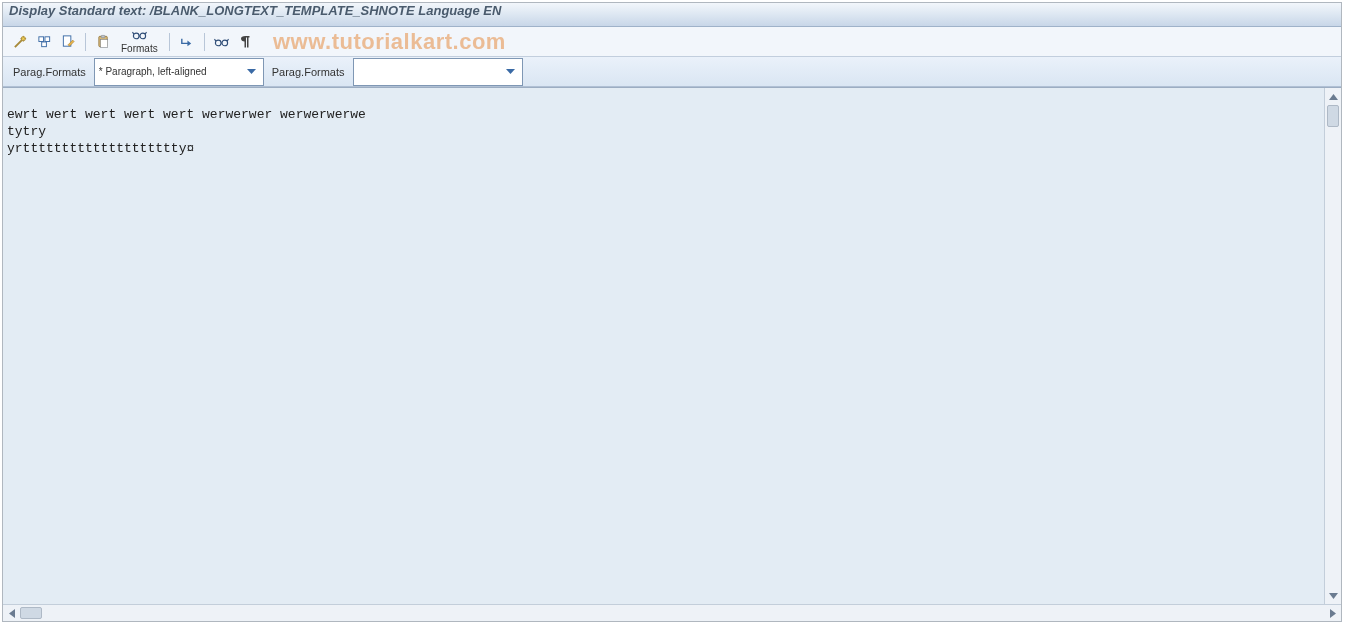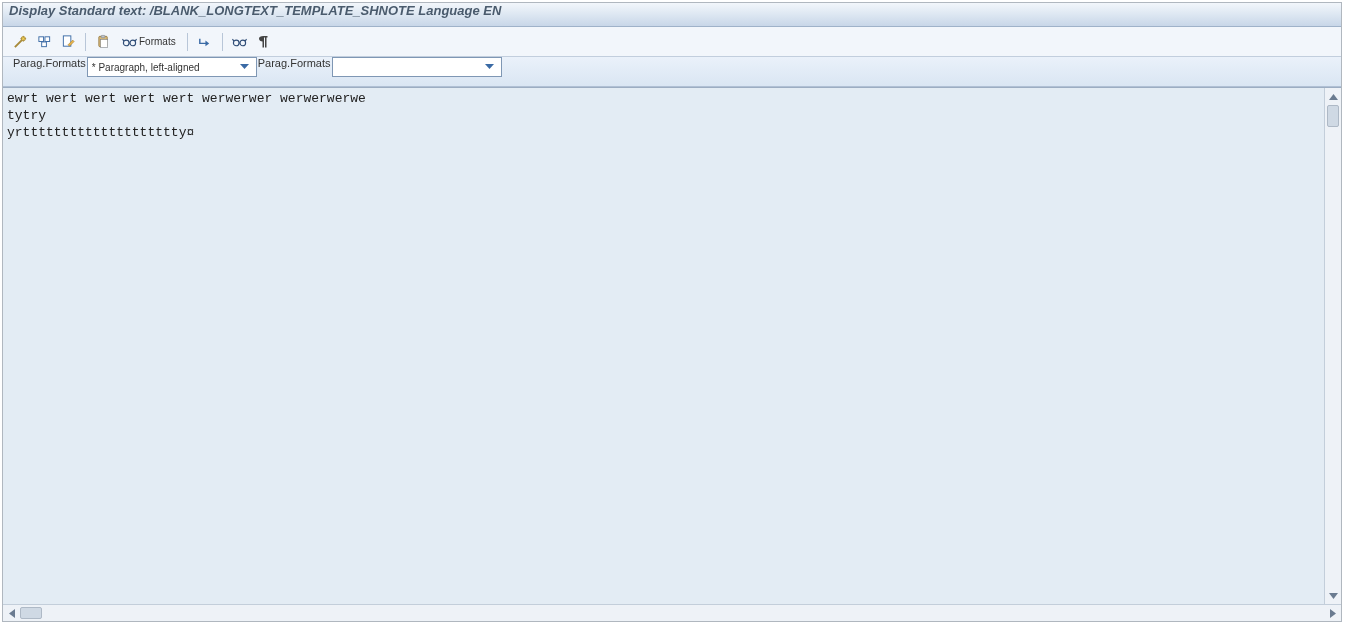--- a/index.html
+++ b/index.html
@@ -6,41 +6,41 @@
     html, body { width: 1358px; height: 627px; font-family: Arial, sans-serif; font-size: 11px; background: #fff; overflow: hidden; }
     .app { width: 1340px; height: 620px; margin: 2px; border: 1px solid #b0b7bf; display: flex; flex-direction: column; }
 
     
     .title-bar { height: 24px; background: linear-gradient(to bottom, #f2f6fb 0%, #dde7f2 50%, #c8d6e8 100%); border-bottom: 1px solid #9fb2c9; display: flex; align-items: flex-start; padding: 0 6px; }
     .title-text { font-style: italic; font-weight: bold; color: #4a5b6d; font-size: 13px; }
 
     
     .toolbar { height: 30px; background: #f2f6fb; border-bottom: 1px solid #c2cedd; display: flex; align-items: center; padding: 0 6px; gap: 2px; position: relative; }
     .toolbar .btn { width: 22px; height: 22px; border: 1px solid transparent; border-radius: 2px; display: flex; align-items: center; justify-content: center; cursor: pointer; }
-    .toolbar .btn-labeled { width: auto; padding: 0 4px; gap: 2px; font-size: 10px; color: #333; }
+    .toolbar .btn-labeled { width: auto; padding: 0 4px; gap: 2px; font-size: 10px; color: #333; flex-direction: column; }
     .toolbar .sep { width: 1px; height: 18px; background: #b8c6d8; margin: 0 4px; }
 
     .icon { width: 16px; height: 16px; display: flex; align-items: center; justify-content: center; }
 
     
     .watermark { position: absolute; left: 270px; top: 50%; transform: translateY(-50%); font-size: 22px; font-weight: bold; color: rgba(230, 140, 65, 0.55); letter-spacing: 0.5px; pointer-events: none; user-select: none; white-space: nowrap; }
 
     
-    .format-bar { height: 30px; background: linear-gradient(to bottom, #eaf1fa, #dae6f3); border-bottom: 1px solid #b0c0d4; display: flex; padding: 0 10px; gap: 1px; }
+    .format-bar { height: 30px; background: linear-gradient(to bottom, #eaf1fa, #dae6f3); border-bottom: 1px solid #b0c0d4; display: flex; align-items: center; padding: 0 10px; gap: 8px; }
     .format-bar label { font-size: 11px; color: #333; }
-    .combo { position: relative; height: 20px; background: #fff; border: 1px solid #7f97b4; display: flex; align-items: center; padding: 0 4px; font-size: 10px; color: #333; }
+    .combo { position: relative; height: 28px; background: #fff; border: 1px solid #7f97b4; display: flex; align-items: center; padding: 0 4px; font-size: 10px; color: #333; }
     .combo .combo-value { flex: 1; white-space: nowrap; overflow: hidden; }
     .combo .arrow { width: 14px; display: flex; justify-content: center; color: #3a5b8c; }
     .combo.parag { width: 170px; }
     .combo.char  { width: 170px; }
 
     
     .editor-wrap { flex: 1; display: flex; flex-direction: column; border-top: 1px solid #9cadc2; background: #e3ecf4; }
     .editor-body { flex: 1; display: flex; overflow: hidden; }
-    .editor-text { flex: 1; padding: 2px 4px; font-family: "Courier New", monospace; font-size: 13px; color: #222; line-height: 17px; white-space: pre; overflow: hidden; background: #e3ecf4; }
+    .editor-text { flex: 1; padding: 18px 4px; font-family: "Courier New", monospace; font-size: 13px; color: #222; line-height: 17px; white-space: pre; overflow: hidden; background: #e3ecf4; }
 
     
     .vscroll { width: 17px; background: #eef2f7; border-left: 1px solid #c3ceda; display: flex; flex-direction: column; }
     .vscroll .sb-btn { height: 17px; display: flex; align-items: center; justify-content: center; color: #556478; cursor: pointer; }
     .vscroll .sb-track { flex: 1; position: relative; }
     .vscroll .sb-thumb { position: absolute; top: 0; left: 2px; right: 2px; height: 22px; background: #cfd9e4; border: 1px solid #aeb9c6; border-radius: 2px; }
 
     
     .hscroll { height: 17px; background: #eef2f7; border-top: 1px solid #c3ceda; display: flex; }
     .hscroll .sb-btn { width: 17px; display: flex; align-items: center; justify-content: center; color: #556478; cursor: pointer; }
@@ -138,20 +138,21 @@
     </div>
 
     <div class="btn">
       <span class="icon">
         <svg width="13" height="14" viewBox="0 0 12 14">
             <path d="M6 1 h4 v1.5 h-1 v10 h-1.5 v-10 h-1 v10 h-1.5 v-6 C3 6.5 1.5 5.5 1.5 3.5 C1.5 2 3 1 6 1 Z" fill="#444"></path>
           </svg>
       </span>
     </div>
 
+    <div class="watermark">www.tutorialkart.com</div>
   </div>
 
   <div class="format-bar">
     <label>Parag.Formats</label>
     <div class="combo parag">
       <span class="combo-value">* Paragraph, left-aligned</span>
       <span class="arrow">
         <svg width="9" height="6" viewBox="0 0 9 6">
             <path d="M0 0 L4.5 5 L9 0 Z" fill="#3a6aa5"></path>
           </svg>

